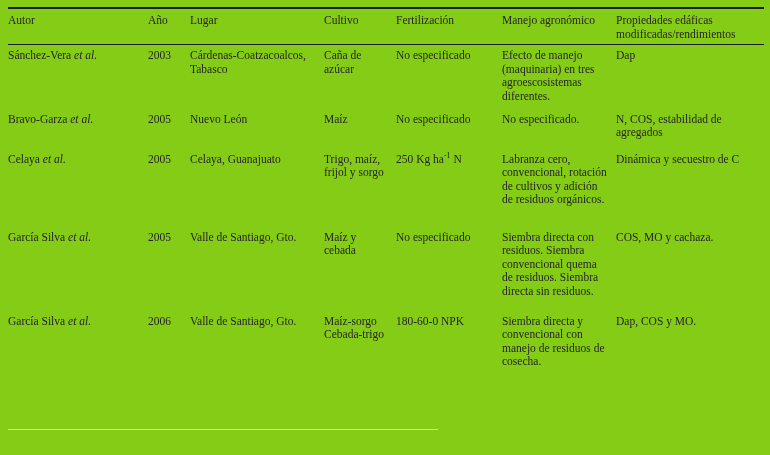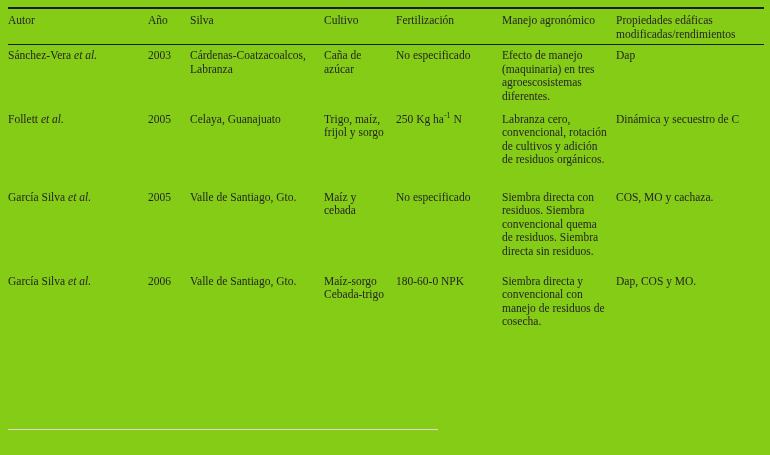--- a/index.html
+++ b/index.html
@@ -68,39 +68,48 @@
       <col style="width:134px">
       <col style="width:72px">
       <col style="width:106px">
       <col style="width:114px">
       <col style="width:148px">
     </colgroup>
     <thead>
       <tr>
         <th>Autor</th>
         <th>Año</th>
-        <th>Silva</th>
+        <th>Lugar</th>
         <th>Cultivo</th>
         <th>Fertilización</th>
         <th>Manejo agronómico</th>
         <th>Propiedades edáficas modificadas/rendimientos</th>
       </tr>
     </thead>
     <tbody>
         <tr style="height: 64px;">
           <td><span>Sánchez-Vera </span><em>et al.</em></td>
           <td>2003</td>
-          <td>Cárdenas-Coatzacoalcos, Labranza</td>
+          <td>Cárdenas-Coatzacoalcos, Tabasco</td>
           <td>Caña de azúcar</td>
           <td>No especificado</td>
           <td>Efecto de manejo (maquinaria) en tres agroescosistemas diferentes.</td>
           <td>Dap</td>
         </tr>
+        <tr style="height: 40px;">
+          <td><span>Bravo-Garza </span><em>et al.</em></td>
+          <td>2005</td>
+          <td>Nuevo León</td>
+          <td>Maíz</td>
+          <td>No especificado</td>
+          <td>No especificado.</td>
+          <td>N, COS, estabilidad de agregados</td>
+        </tr>
         <tr style="height: 78px;">
-          <td><span>Follett </span><em>et al.</em></td>
+          <td><span>Celaya </span><em>et al.</em></td>
           <td>2005</td>
           <td>Celaya, Guanajuato</td>
           <td>Trigo, maíz, frijol y sorgo</td>
           <td><span>250 Kg ha</span><sup>-1</sup><span> N</span></td>
           <td>Labranza cero, convencional, rotación de cultivos y adición de residuos orgánicos.</td>
           <td>Dinámica y secuestro de C</td>
         </tr>
         <tr style="height: 84px;">
           <td><span>García Silva </span><em>et al.</em></td>
           <td>2005</td>

